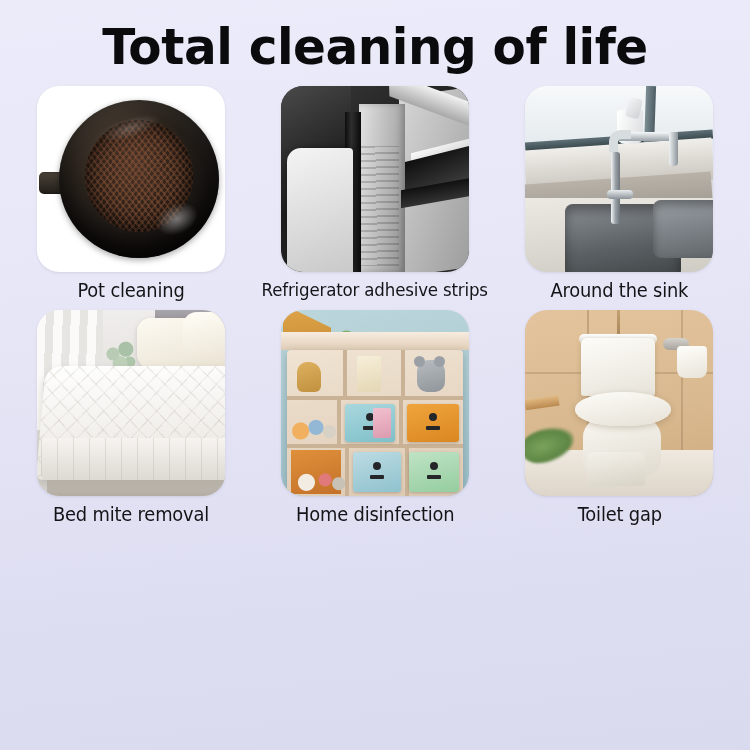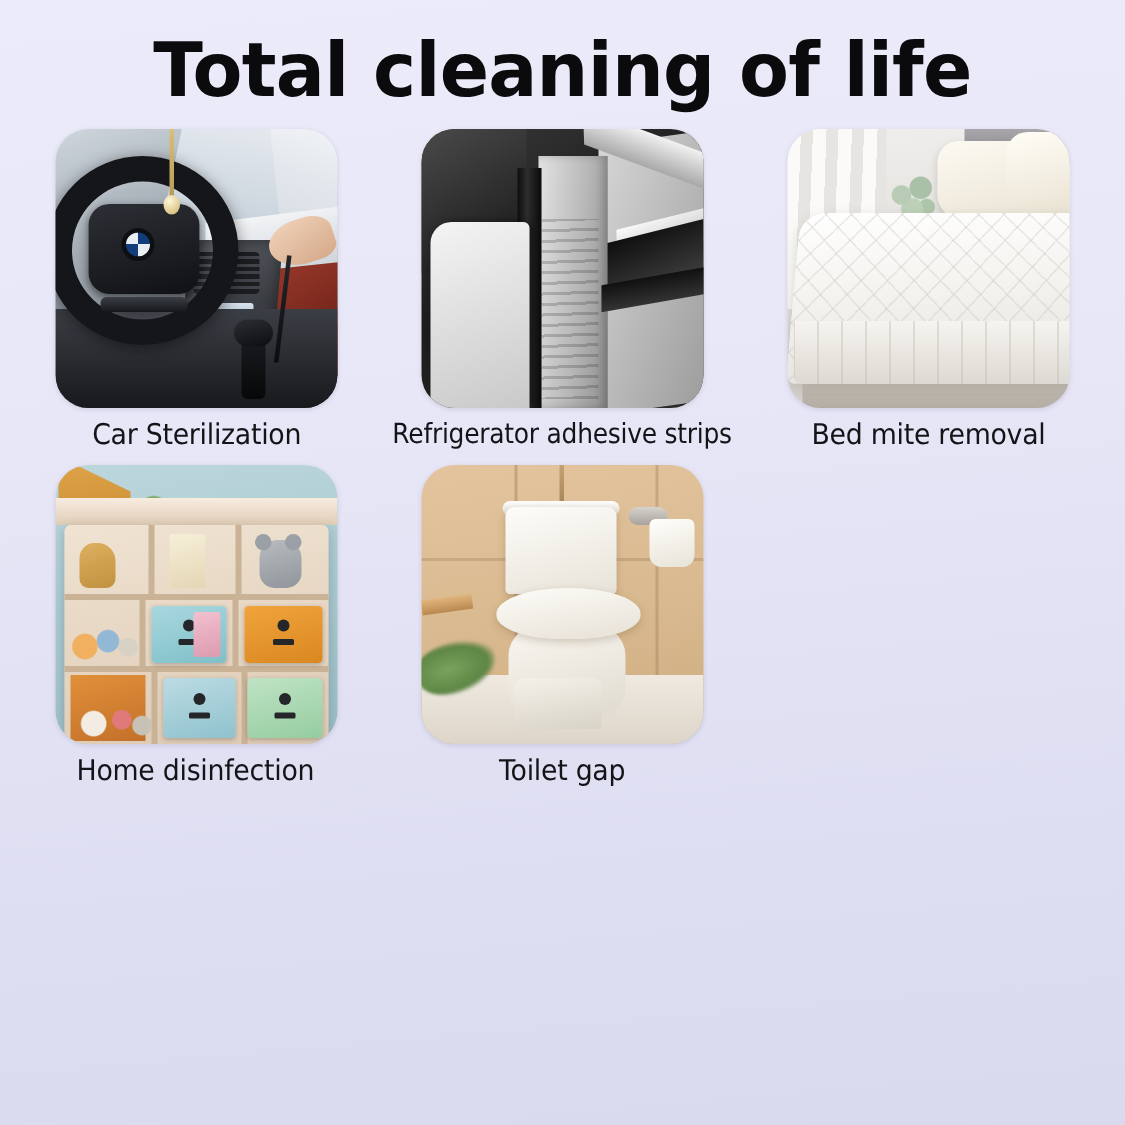--- a/index.html
+++ b/index.html
@@ -620,61 +620,69 @@
     background:linear-gradient(180deg,#c4a173,#a8875a);
   }
 </style>
 </head>
 <body>
 
 <h1 class="title">Total cleaning of life</h1>
 
 <div class="grid">
 
-
   <div class="cell">
-    <div class="thumb t-car">
-      <div class="car-wind"></div>
-      <div class="car-wind2"></div>
-      <div class="car-hood"></div>
-      <div class="car-red"></div>
-      <div class="car-console"></div>
-      <div class="car-vent"></div>
-      <div class="car-screen"></div>
-      <div class="car-dash"></div>
-      <div class="wheel"></div>
-      <div class="wheel-hub"></div>
-      <div class="bmw-logo"></div>
-      <div class="wheel-spoke"></div>
-      <div class="car-hand"></div>
-      <div class="car-wand"></div>
-      <div class="car-shift"></div>
-      <div class="car-charm"></div>
+    <div class="thumb t-pot">
+      <div class="pot-handle"></div>
+      <div class="pot-body">
+        <div class="pot-inner"></div>
+        <div class="pot-gloss"></div>
+        <div class="pot-gloss2"></div>
+      </div>
     </div>
-    <div class="caption">Car Sterilization</div>
+    <div class="caption">Pot cleaning</div>
   </div>
+
 
 
   <div class="cell">
     <div class="thumb t-fridge">
       <div class="fr-dark"></div>
       <div class="fr-door2"></div>
       <div class="fr-rail"></div>
       <div class="fr-door"></div>
       <div class="fr-slot-in"></div>
       <div class="fr-slot"></div>
       <div class="fr-shadow"></div>
       <div class="fr-gasket"></div>
       <div class="fr-grime"></div>
       <div class="fr-panel"></div>
     </div>
     <div class="caption cap-wide">Refrigerator adhesive strips</div>
   </div>
 
 
+  <div class="cell">
+    <div class="thumb t-sink">
+      <div class="sk-window"></div>
+      <div class="sk-mullion"></div>
+      <div class="sk-frame"></div>
+      <div class="sk-sill"></div>
+      <div class="sk-back"></div>
+      <div class="sk-counter"></div>
+      <div class="sk-basin"></div>
+      <div class="sk-basin2"></div>
+      <div class="sk-cup"></div>
+      <div class="sk-tap-arm"></div>
+      <div class="sk-tap-bend"></div>
+      <div class="sk-tap-col"></div>
+      <div class="sk-handle"></div>
+    </div>
+    <div class="caption">Around the sink</div>
+  </div>
 
   <div class="cell">
     <div class="thumb t-bed">
       <div class="bd-wall"></div>
       <div class="bd-curtain"></div>
       <div class="bd-plant"></div>
       <div class="bd-head"></div>
       <div class="bd-pillow"></div>
       <div class="bd-pillow2"></div>
       <div class="bd-base"></div>

